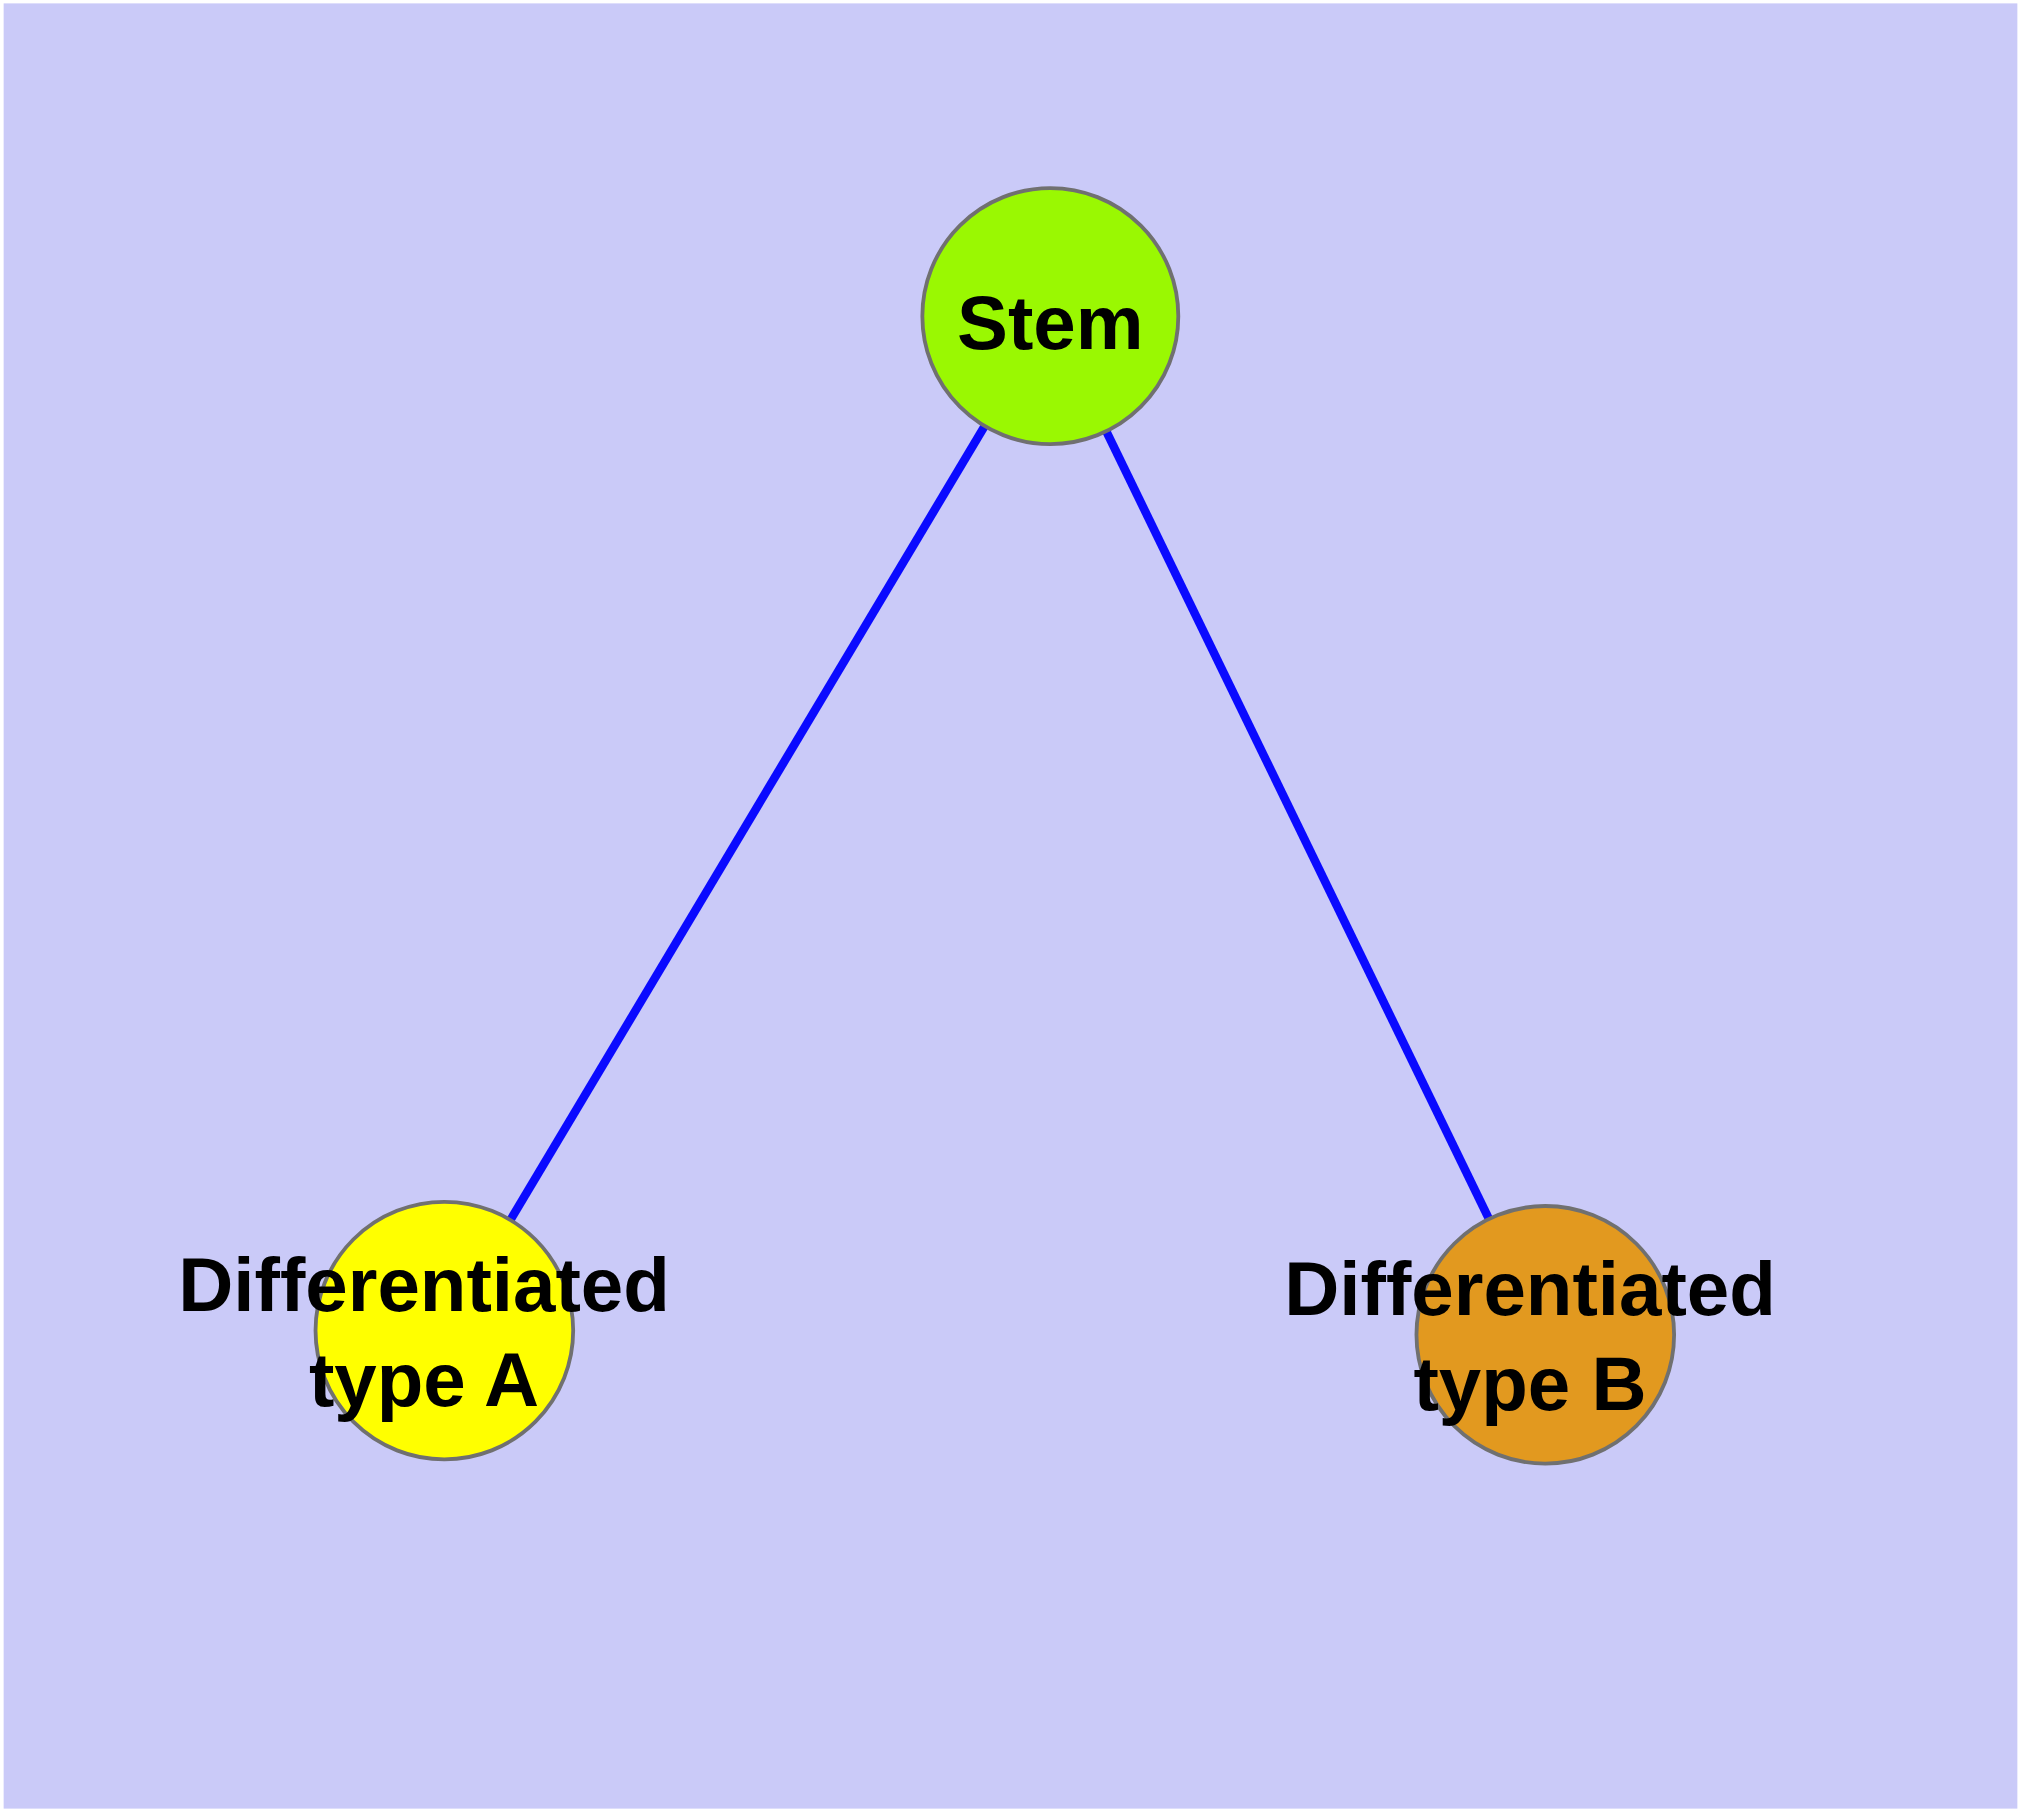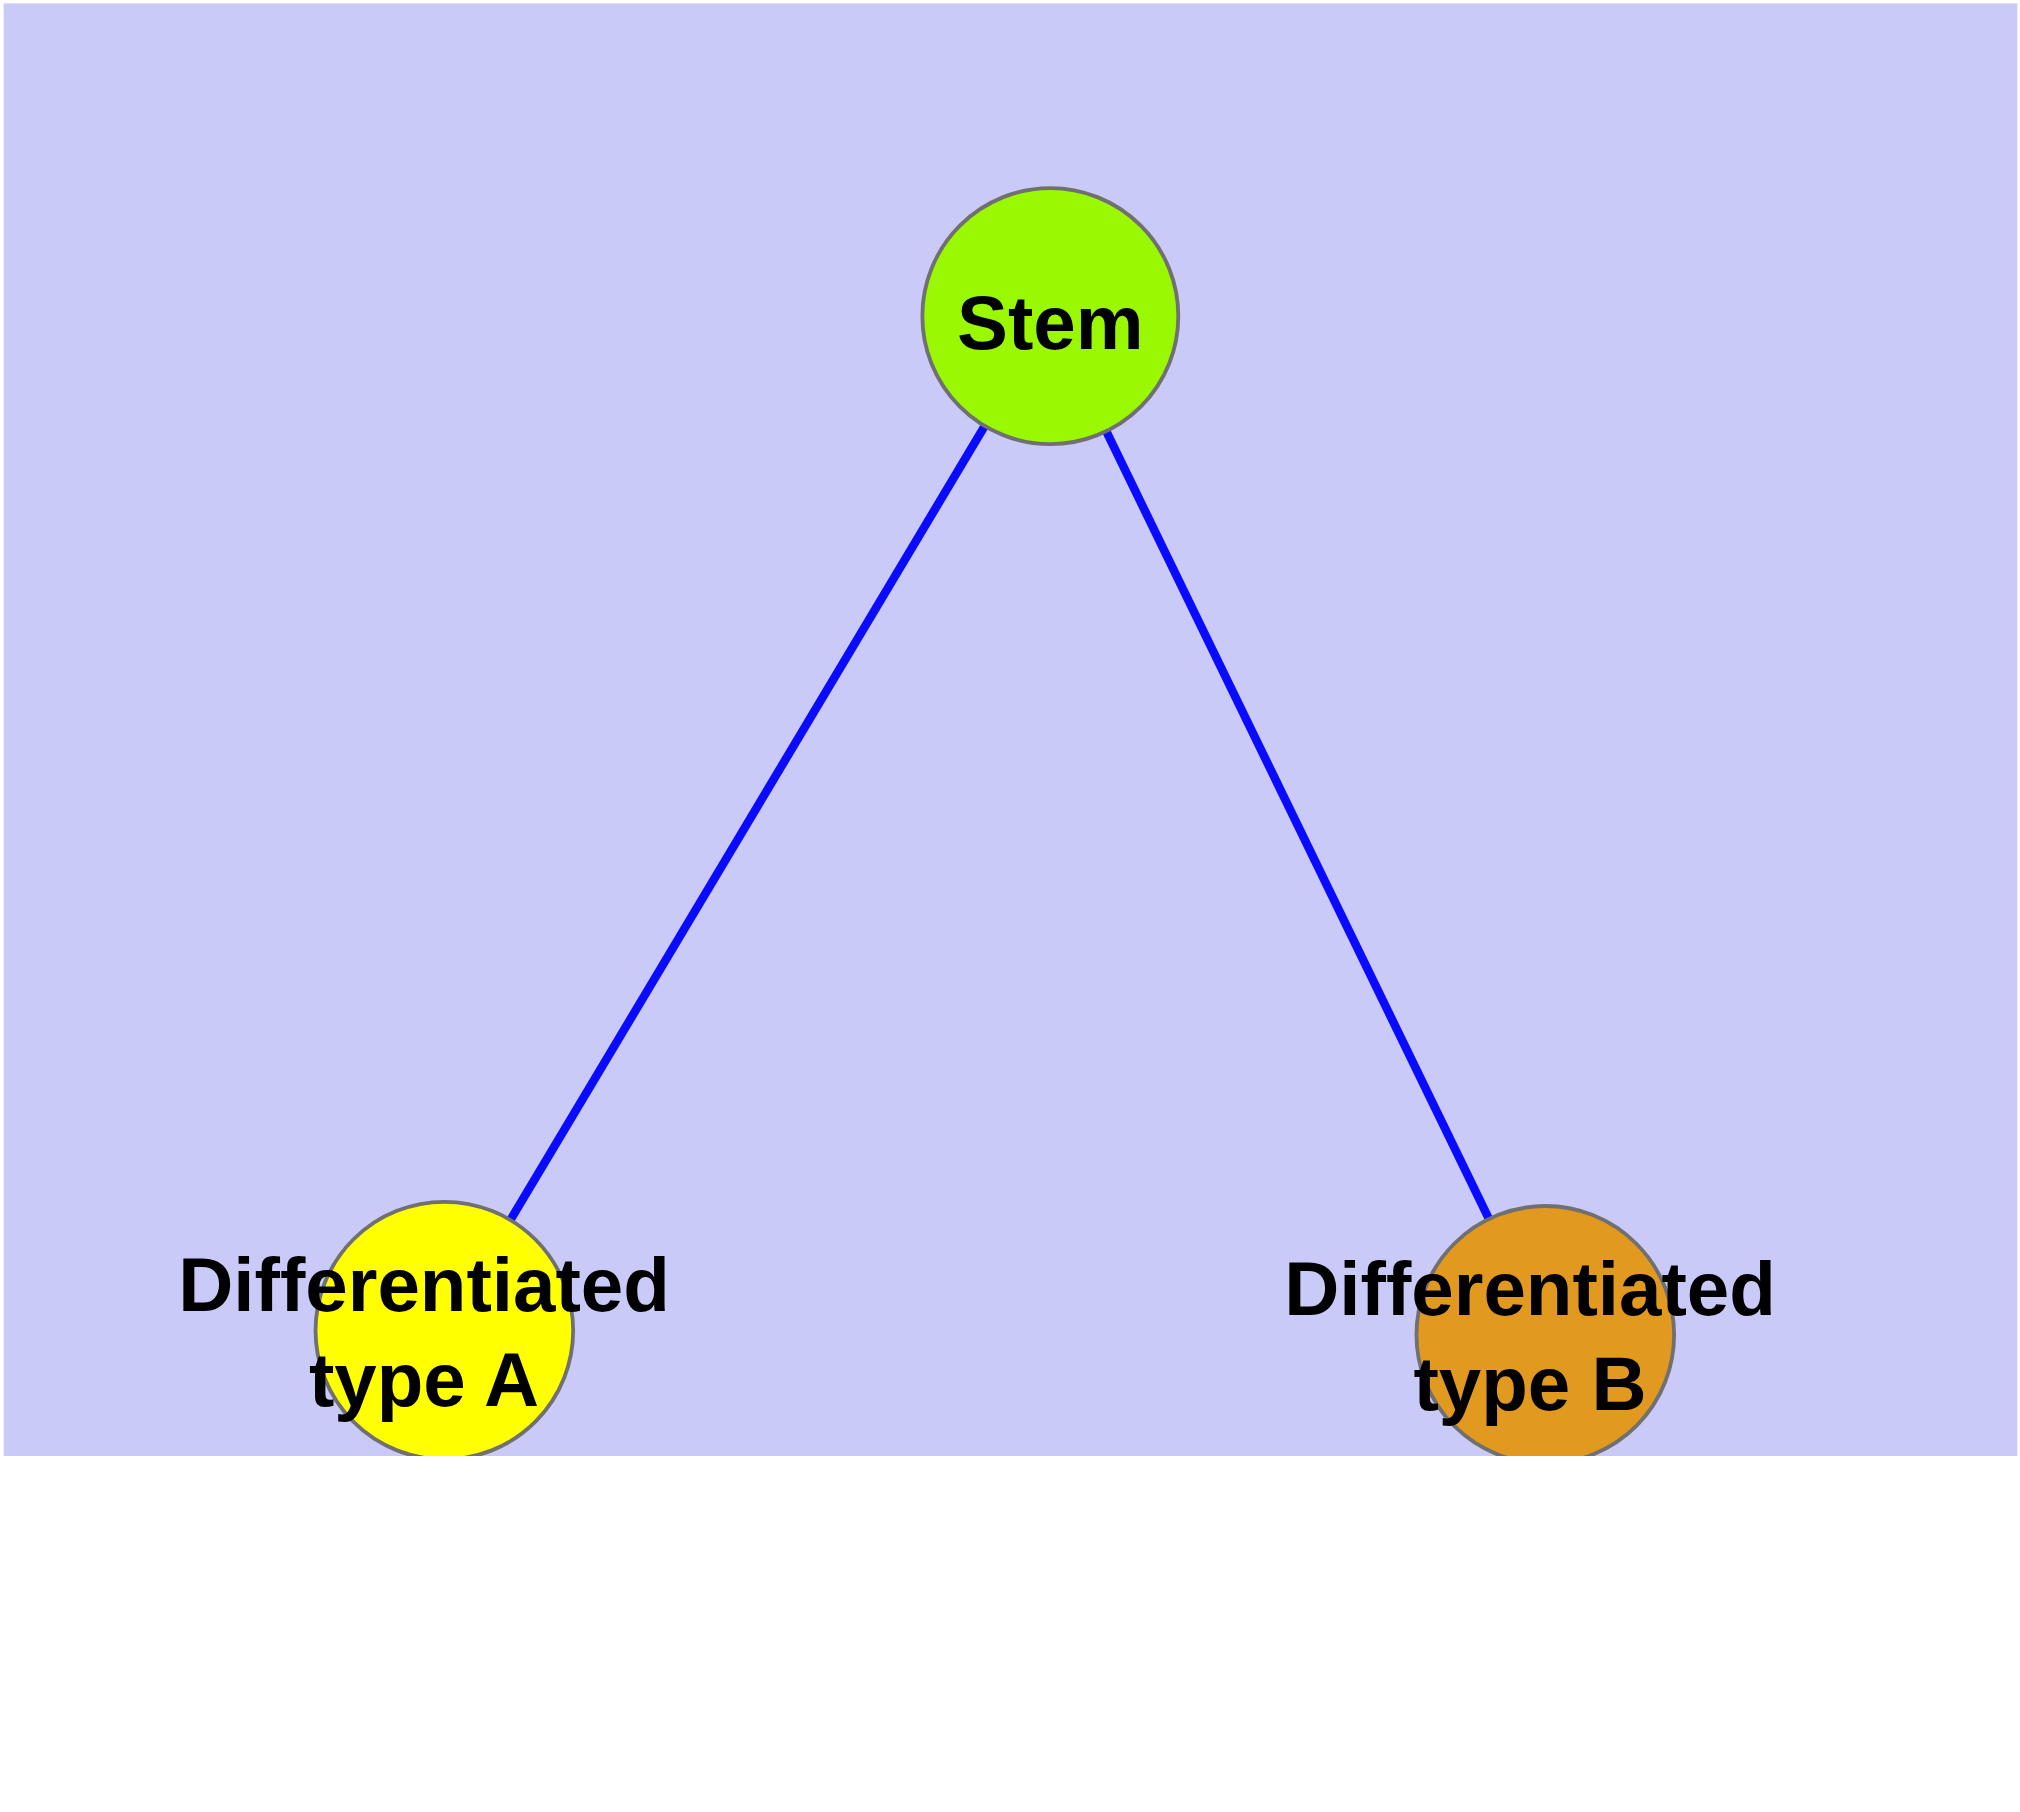--- a/index.html
+++ b/index.html
@@ -3,21 +3,21 @@
 <meta charset="utf-8">
 <style>
   html, body {
     margin: 0;
     padding: 0;
     background: #ffffff;
   }
   .stage {
     position: relative;
     width: 2021px;
-    height: 1456px;
+    height: 1812px;
     background: #ffffff;
     overflow: hidden;
   }
   .stage svg {
     position: absolute;
     left: 0;
     top: 0;
     display: block;
   }
   .stage text {

